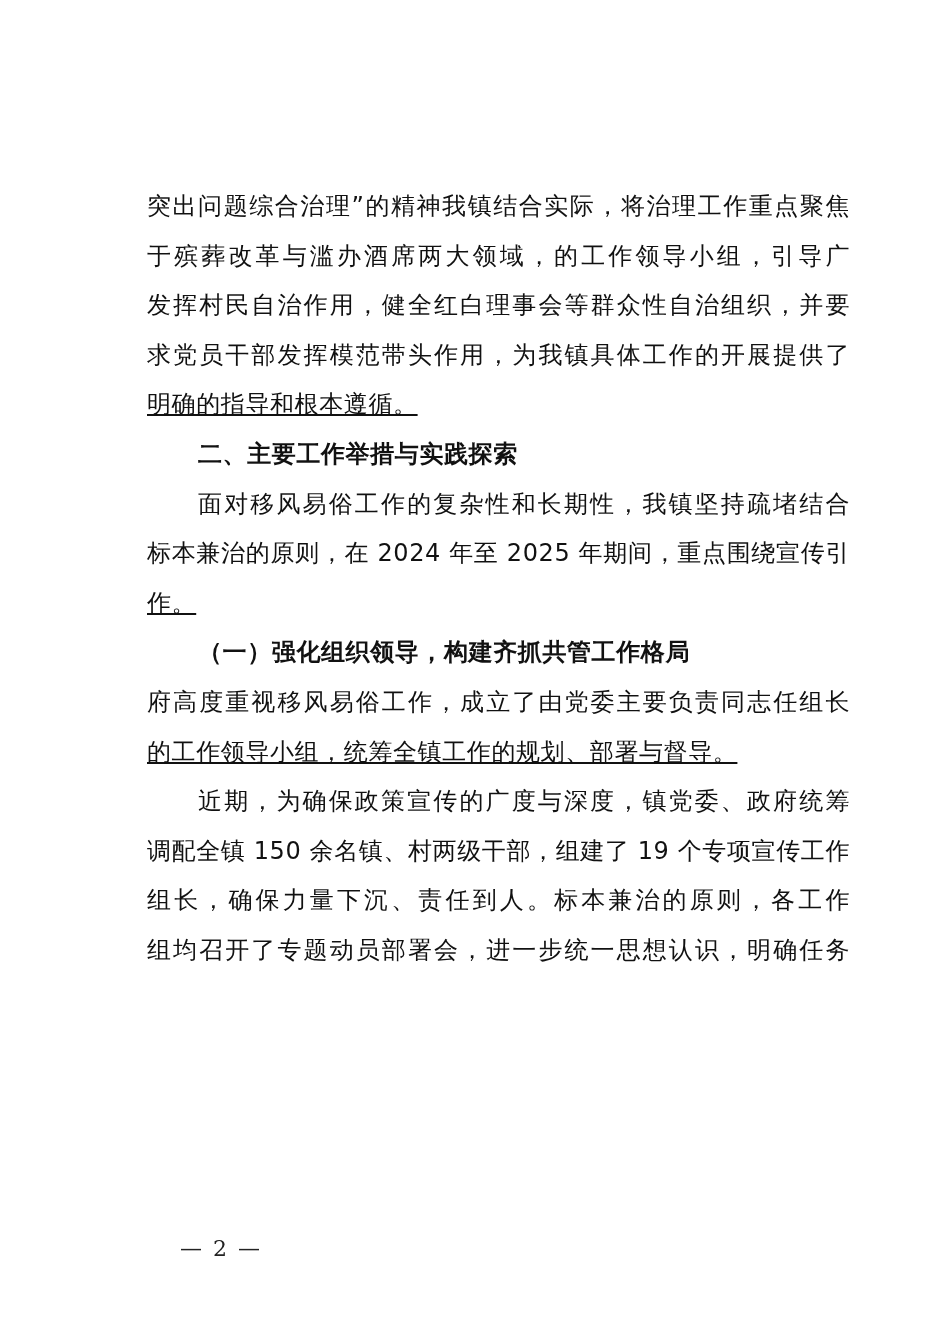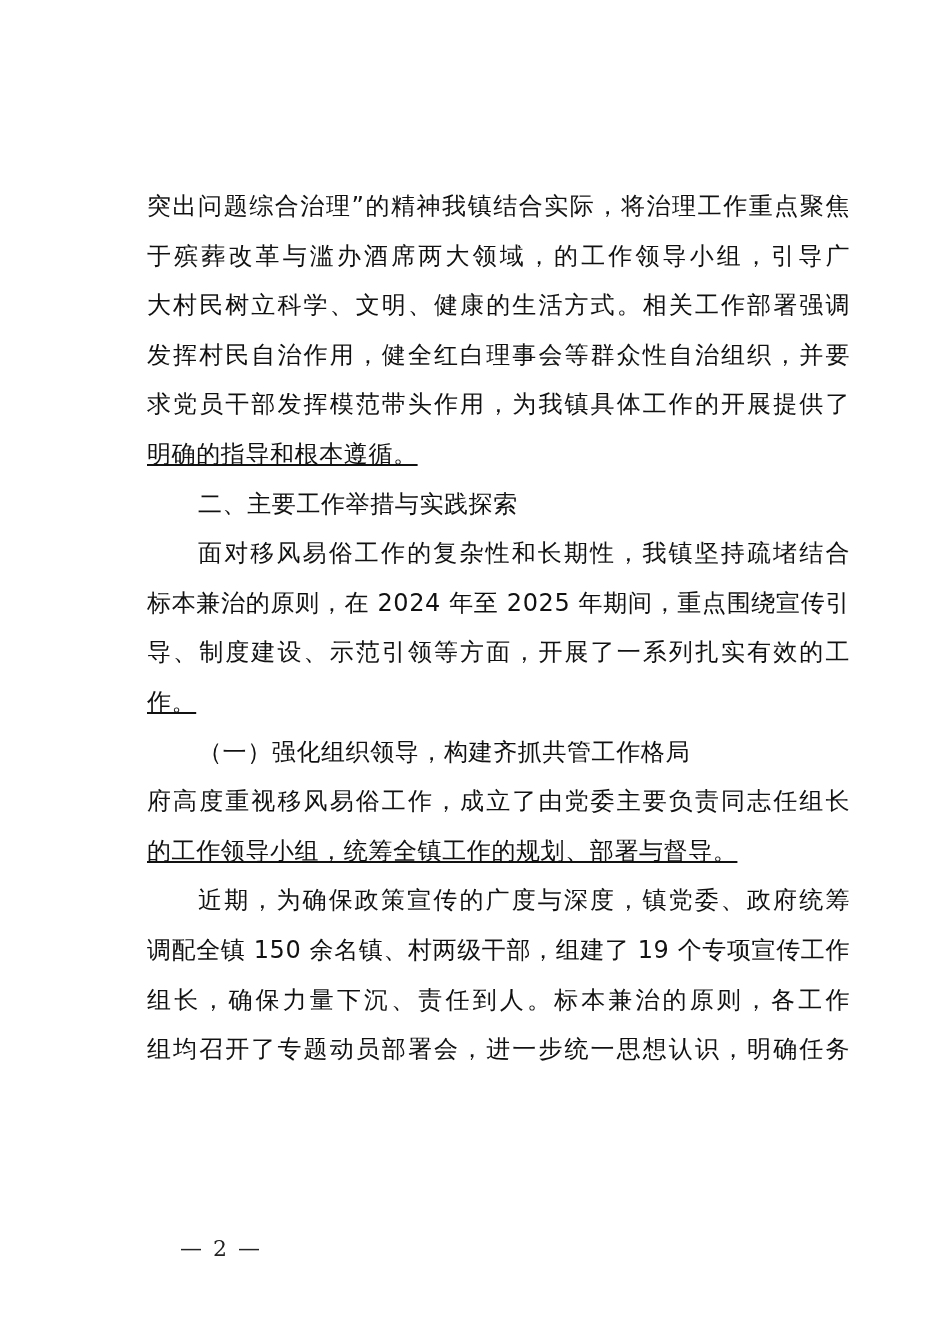--- a/index.html
+++ b/index.html
@@ -4,45 +4,43 @@
 <style>
   html, body { margin: 0; padding: 0; background: #ffffff; }
   body { width: 950px; height: 1344px; position: relative; overflow: hidden;
          font-family: "DejaVu Sans", "Liberation Sans", sans-serif; color: #111; }
   .page { position: absolute; left: 0; top: 0; width: 950px; height: 1344px; margin-left: 20px; }
   .content { position: absolute; left: 127px; top: 182px; width: 703px; }
   .line { height: 49.6px; line-height: 49.6px; font-size: 24px; white-space: nowrap;
           letter-spacing: 0.6px; text-align: justify; text-align-last: justify; }
   .line.last { text-align-last: left; text-decoration: underline; }
   .indent { padding-left: 51px; }
-  .heading { font-weight: normal; text-align-last: left; }
+  .heading { font-weight: bold; text-align-last: left; }
   .footer { position: absolute; left: 160px; top: 1236px; font-size: 22px;
             font-family: "DejaVu Serif", "Liberation Serif", serif; color: #222; letter-spacing: 2px; }
 </style>
 </head>
 <body>
 
 <div class="page">
   <div class="content">
 
     <div>
       <div class="line">突出问题综合治理”的精神我镇结合实际，将治理工作重点聚焦</div>
       <div class="line">于殡葬改革与滥办酒席两大领域，的工作领导小组，引导广</div>
-      <div class="line">大村民树立科学、文明、健康的生活方式。相关工作部署强调</div>
       <div class="line">发挥村民自治作用，健全红白理事会等群众性自治组织，并要</div>
       <div class="line">求党员干部发挥模范带头作用，为我镇具体工作的开展提供了</div>
       <div class="line last">明确的指导和根本遵循。</div>
     </div>
 
     <div class="line heading indent">二、主要工作举措与实践探索</div>
 
     <div>
       <div class="line indent">面对移风易俗工作的复杂性和长期性，我镇坚持疏堵结合</div>
       <div class="line">标本兼治的原则，在 2024 年至 2025 年期间，重点围绕宣传引</div>
-      <div class="line">导、制度建设、示范引领等方面，开展了一系列扎实有效的工</div>
       <div class="line last">作。</div>
     </div>
 
     <div class="line heading indent" style="padding-left:51px;">（一）强化组织领导，构建齐抓共管工作格局</div>
 
     <div>
       <div class="line">府高度重视移风易俗工作，成立了由党委主要负责同志任组长</div>
       <div class="line last">的工作领导小组，统筹全镇工作的规划、部署与督导。</div>
     </div>
 

